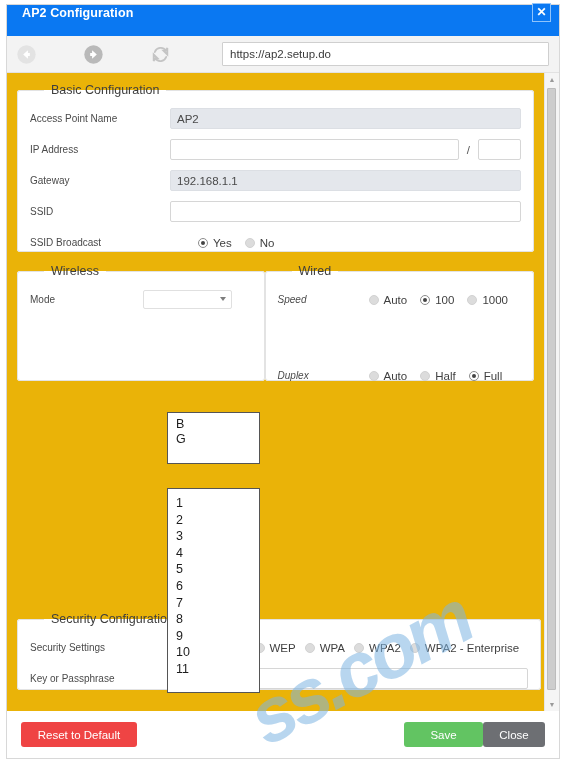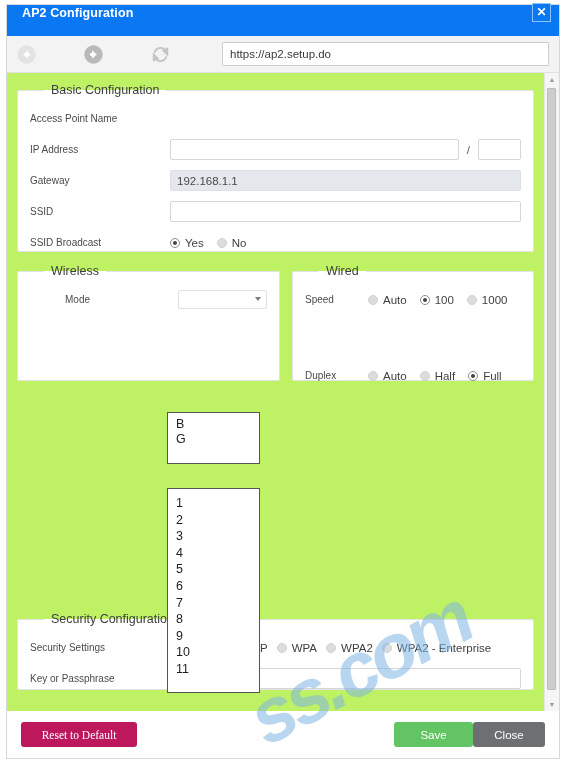--- a/index.html
+++ b/index.html
@@ -93,21 +93,21 @@
     box-sizing: border-box;
     border-radius: 1px;
   }
 
   
   #content-wrap {
     flex: 1;
     display: flex;
     position: relative;
     min-height: 0;
-    background: #bef264;
+    background: #eab308;
   }
   #content {
     flex: 1;
     position: relative;
     padding: 10px 10px 0 10px;
     box-sizing: border-box;
     overflow: hidden;
   }
 
   
@@ -165,21 +165,20 @@
     font-size: 12.5px;
     color: #3e3e3e;
     padding: 0 7px;
     margin-left: 14px;
   }
 
   #basic-box { height: 169px; }
 
   #mid-row {
     display: flex;
-    gap: 12px;
     margin-top: 12px;
   }
   #wireless-box { width: 252px; height: 117px; }
   #wired-box { flex: 1; height: 117px; }
 
   #security-box {
     position: absolute;
     left: 10px;
     right: 10px;
     top: 539px;
@@ -218,21 +217,21 @@
 
   .slash {
     font-size: 11.5px;
     color: #555;
     margin: 0 8px;
     flex: none;
   }
   #prefix-input { width: 43px; flex: none; }
 
   
-  .radio-group { display: flex; align-items: center; }
+  .radio-group { display: flex; align-items: center; margin-left: 28px; }
   .rb {
     display: inline-flex;
     align-items: center;
     margin-right: 13px;
     white-space: nowrap;
   }
   .rb .dot {
     width: 10px;
     height: 10px;
     border-radius: 50%;
@@ -315,22 +314,22 @@
   #channel-dropdown {
     left: 160px;
     top: 415px;
     width: 93px;
     height: 205px;
     padding-top: 6px;
   }
   #channel-dropdown .opt { line-height: 16.6px; }
 
   
-  #wireless-box .lbl { width: 113px; margin-left: 35px; }
-  #wired-box .lbl { width: 63px; }
+  #wireless-box .lbl { width: 113px; }
+  #wired-box .lbl { width: 63px; font-style: italic; }
 
   
   #security-box .lbl { width: 145px; }
   #sec-radios .rb { margin-right: 9px; }
 
   
   #footer {
     height: 47px;
     flex: none;
     display: flex;
@@ -343,33 +342,32 @@
     height: 25px;
     border-radius: 3px;
     font-family: "Liberation Sans", sans-serif;
     font-size: 11.5px;
     color: #ffffff;
     border: none;
     cursor: pointer;
     padding: 0 12px;
   }
   #reset-btn {
-    background: #be185d;
+    background: #ef4444;
     min-width: 116px;
-    font-family: Liberation Serif, serif;
   }
   #save-btn {
     background: #62c462;
     width: 79px;
     margin-left: auto;
     margin-right: 0;
   }
   #close-btn {
     background: #6d6f73;
-    width: 72px;
+    width: 62px;
   }
 
   
   #watermark {
     position: absolute;
     left: 255px;
     top: 600px;
     width: 320px;
     height: 170px;
     pointer-events: none;
@@ -411,20 +409,21 @@
   </div>
 
   <div id="content-wrap">
     <div id="content">
 
       <fieldset class="box" id="basic-box">
         <legend>Basic Configuration</legend>
 
         <div class="row">
           <span class="lbl">Access Point Name</span>
+          <input class="fld ro grow" type="text" readonly="" value="AP2" style="">
         </div>
 
         <div class="row">
           <span class="lbl">IP Address</span>
           <input class="fld grow" type="text" value="" style="">
           <span class="slash">/</span>
           <input class="fld" id="prefix-input" type="text" value="" style="">
         </div>
 
         <div class="row">

